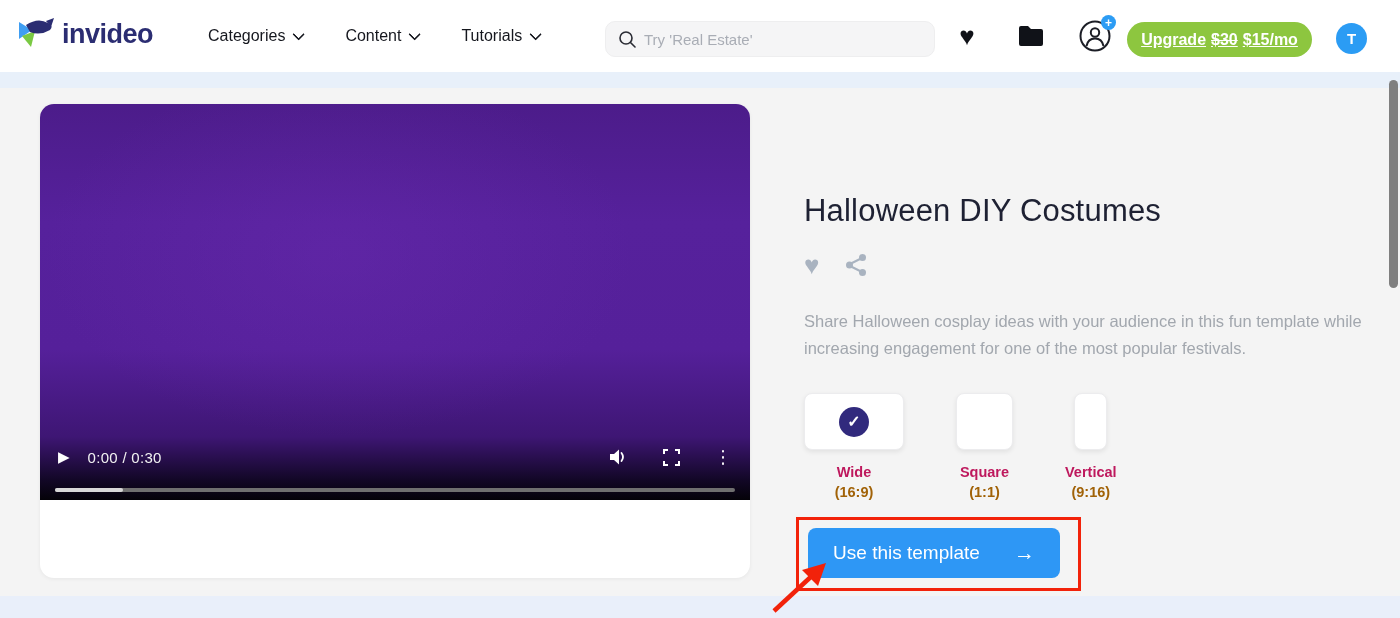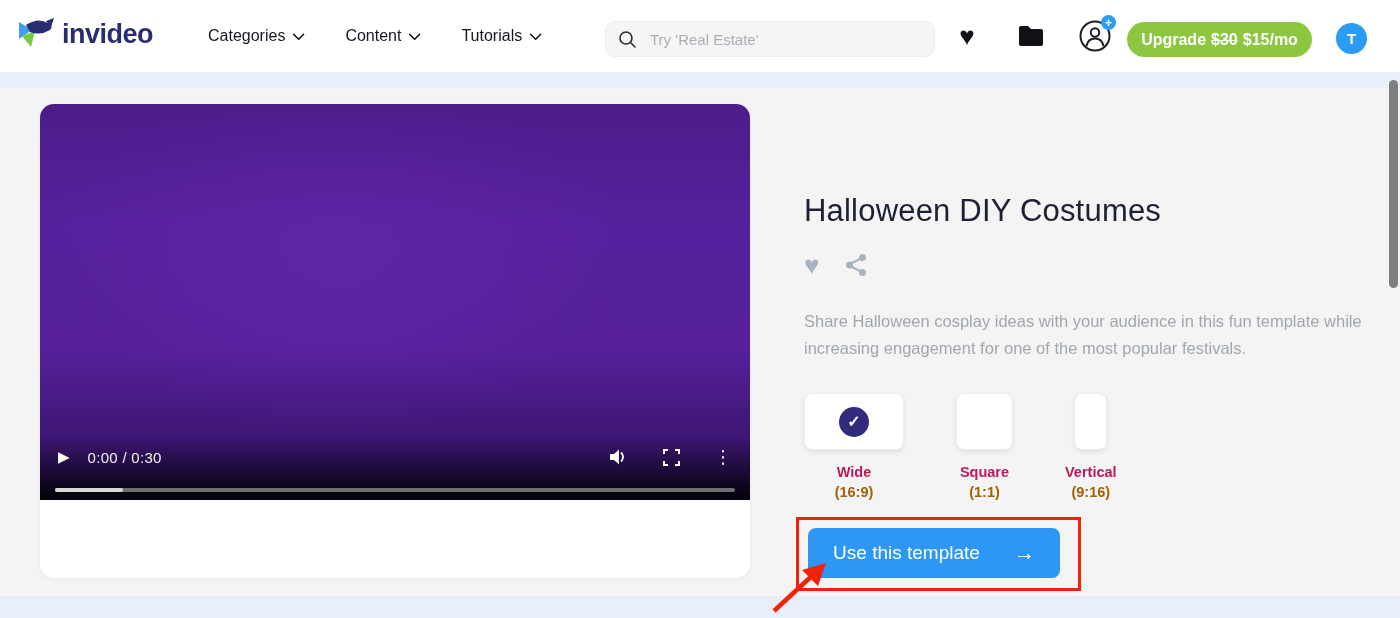--- a/index.html
+++ b/index.html
@@ -11,31 +11,31 @@
   .blue-strip-top { position:absolute; top:72px; left:0; width:1400px; height:16px; background:#e8f0fa; }
   .blue-strip-bottom { position:absolute; top:596px; left:0; width:1400px; height:22px; background:#e9effa; }
 
   .logo { position:absolute; left:18px; top:16px; display:flex; align-items:center; gap:6px; }
   .logo-text { font-size:27px; font-weight:bold; color:#2b2d72; letter-spacing:-0.5px; }
 
   .nav { position:absolute; left:208px; top:0; height:72px; display:flex; align-items:center; gap:44px; }
   .nav-item { display:flex; align-items:center; gap:7px; font-size:16px; color:#15171e; cursor:pointer; }
   .chev { width:9px; height:9px; border-right:2px solid #15171e; border-bottom:2px solid #15171e; transform:rotate(45deg) translateY(-3px); border-radius:1px; }
 
-  .search { position:absolute; left:605px; top:21px; width:330px; height:36px; background:#f5f5f6; border:1px solid #eeeeef; border-radius:10px; display:flex; align-items:center; padding:0 12px; gap:14px; }
+  .search { position:absolute; left:605px; top:21px; width:330px; height:36px; background:#f5f5f6; border:1px solid #eeeeef; border-radius:10px; display:flex; align-items:center; padding:0 12px; gap:8px; }
   .search input { border:none; outline:none; background:transparent; font-size:15px; color:#3a3d45; width:250px; font-family:"Liberation Sans", sans-serif; }
   .search input::placeholder { color:#a9adb5; }
 
   .hdr-icons { position:absolute; left:950px; top:0; height:72px; display:flex; align-items:center; gap:30px; }
   .icon-btn { width:34px; height:34px; display:flex; align-items:center; justify-content:center; cursor:pointer; }
   .heart-black { color:#101218; font-size:26px; line-height:1; }
   .person-wrap { position:relative; width:34px; height:34px; }
   .plus-badge { position:absolute; top:-4px; right:-4px; width:15px; height:15px; background:#2c9cf4; border-radius:50%; color:#fff; font-size:12px; font-weight:bold; display:flex; align-items:center; justify-content:center; line-height:1; }
 
-  .upgrade-btn { position:absolute; left:1127px; top:22px; width:185px; height:35px; background:#8dc63f; border:none; border-radius:20px; color:#fff; font-size:16px; font-weight:bold; display:flex; align-items:center; justify-content:center; gap:5px; cursor:pointer; font-family:"Liberation Sans", sans-serif; }
+  .upgrade-btn { position:absolute; left:1127px; top:22px; width:185px; height:35px; background:#8dc63f; border:none; border-radius:20px; color:#fff; font-size:16px; font-weight:bold; display:flex; align-items:center; justify-content:center; gap:5px; cursor:pointer; font-family:"Liberation Sans", sans-serif;text-decoration:underline; }
   .strike { text-decoration:line-through; font-weight:bold; }
   .avatar { position:absolute; left:1336px; top:23px; width:31px; height:31px; background:#2b9cf4; border-radius:50%; color:#fff; font-size:15px; font-weight:bold; display:flex; align-items:center; justify-content:center; cursor:pointer; }
 
   
   .video-card { position:absolute; left:40px; top:104px; width:710px; height:474px; background:#ffffff; border-radius:14px; box-shadow:0 1px 4px rgba(0,0,0,0.06); }
   .video { position:absolute; left:0; top:0; width:710px; height:396px; border-radius:14px 14px 0 0; overflow:hidden;
     background:
       radial-gradient(ellipse 420px 260px at 42% 38%, rgba(110,45,180,0.35), rgba(0,0,0,0) 70%),
       linear-gradient(180deg, #4c1c8a 0%, #56219c 30%, #55209a 62%, #3e1674 84%, #120726 95%, #040208 100%);
   }

